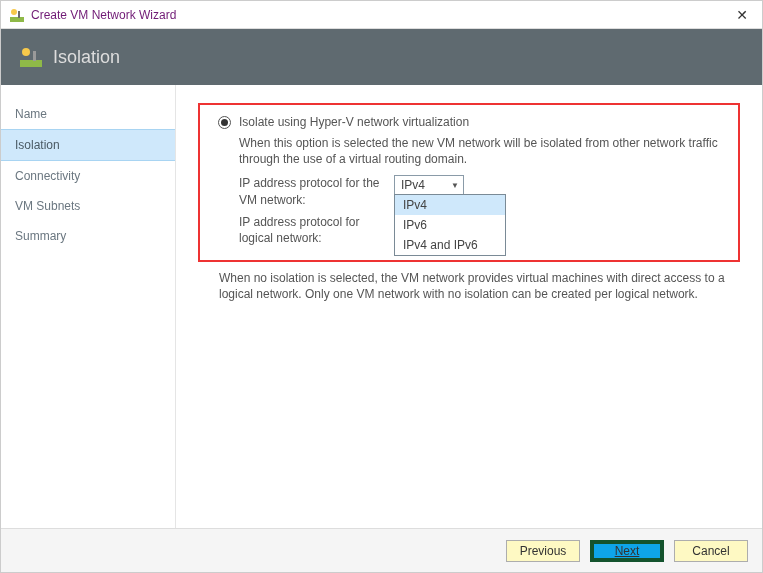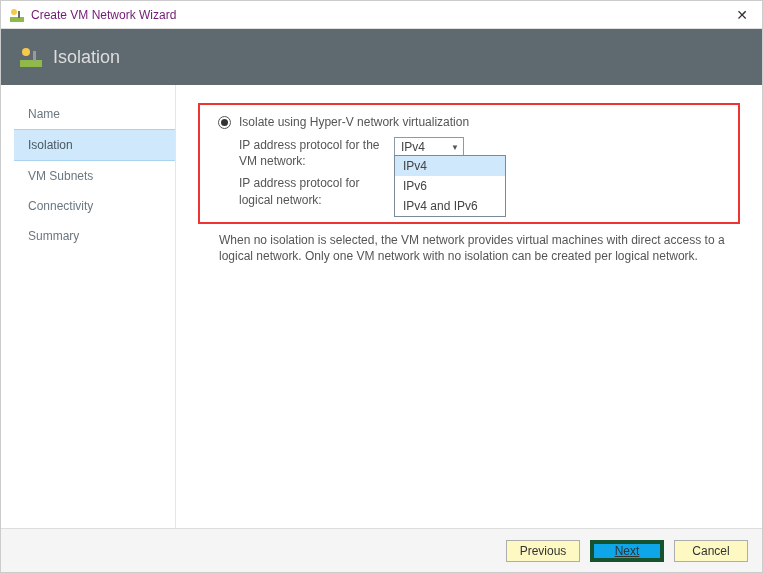--- a/index.html
+++ b/index.html
@@ -67,21 +67,20 @@
       width: 175px;
       border-right: 1px solid #e5e5e5;
       padding-top: 14px;
       background: #fff;
     }
     .sidebar .nav-item {
       padding: 8px 14px;
       font-size: 12px;
       color: #6b7780;
       cursor: pointer;
-      margin-left: 13px;
     }
     .sidebar .nav-item.active {
       background: #cfe8fb;
       border-top: 1px solid #a8d4f2;
       border-bottom: 1px solid #a8d4f2;
       color: #4a5a64;
     }
     .main {
       flex: 1;
       padding: 18px 22px 10px 22px;
@@ -233,32 +232,33 @@
       <rect x="14" y="6" width="3" height="10" fill="#9a9a9a"></rect>
     </svg>
   </span>
   <span class="banner-title">Isolation</span>
 </div>
 
 <div class="content">
   <div class="sidebar">
     <div class="nav-item">Name</div>
     <div class="nav-item active">Isolation</div>
+    <div class="nav-item">Connectivity</div>
     <div class="nav-item">VM Subnets</div>
-    <div class="nav-item">Connectivity</div>
     <div class="nav-item">Summary</div>
   </div>
 
   <div class="main">
 
     <div class="highlight-box">
       <div class="option-row">
         <span class="radio selected"></span>
         <span class="option-label">Isolate using Hyper-V network virtualization</span>
       </div>
+      <div class="option-desc">When this option is selected the new VM network will be isolated from other network traffic through the use of a virtual routing domain.</div>
 
       <div class="field-row">
         <div class="field-label">IP address protocol for the VM network:</div>
         <div class="combo">
           <span>IPv4</span>
           <span class="chev">▼</span>
         </div>
       </div>
 
       <div class="field-row" style="margin-top:6px;">

